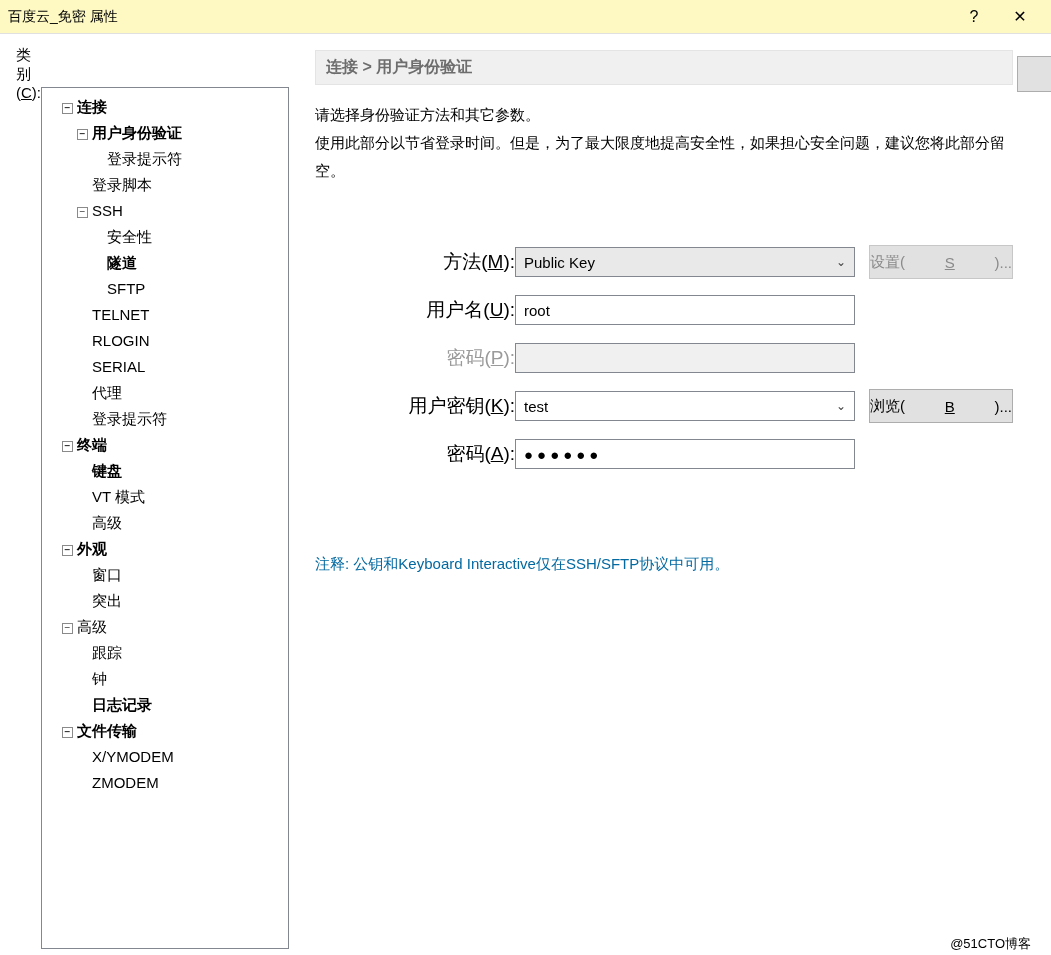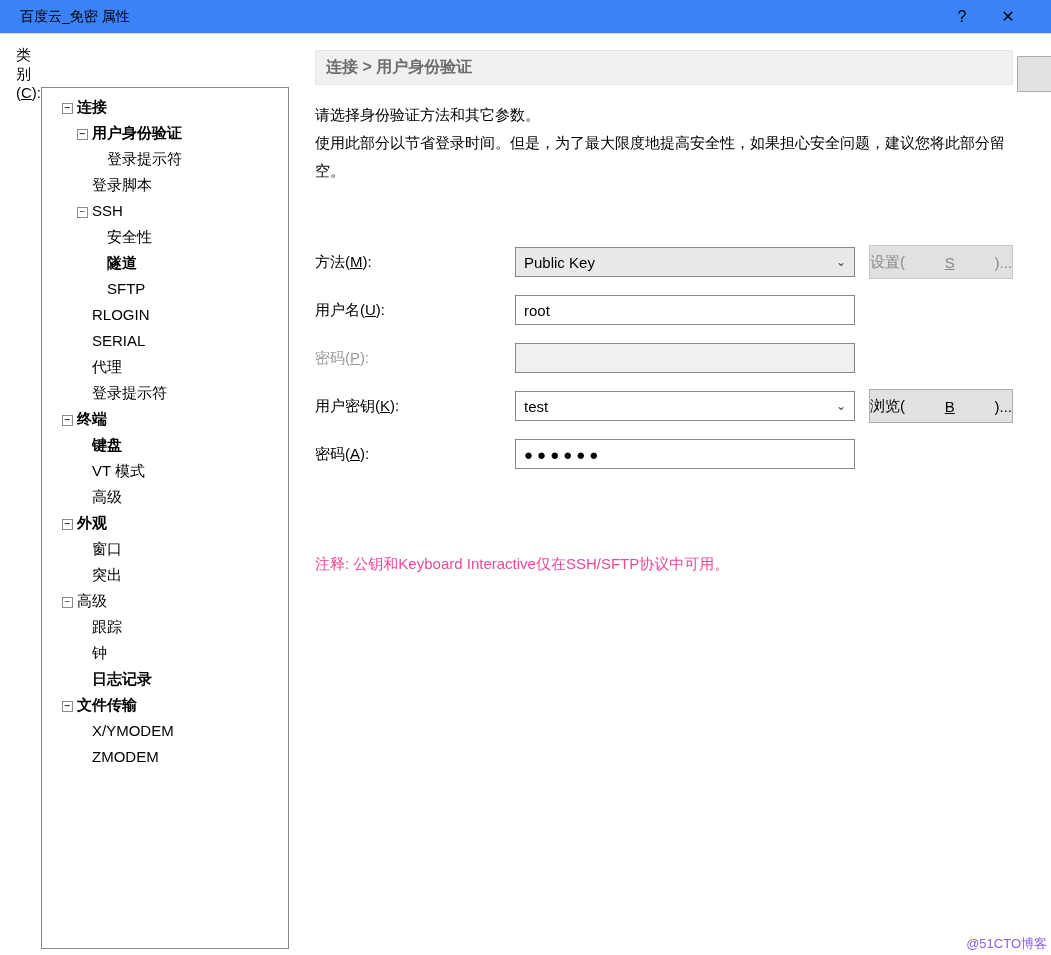--- a/index.html
+++ b/index.html
@@ -12,22 +12,22 @@
       background: #ffffff;
       width: 1051px;
       height: 955px;
       overflow: hidden;
       font-size: 15px;
     }
     .titlebar {
       height: 34px;
       display: flex;
       align-items: center;
-      padding: 0 20px;
-      background: #3b82f6;
+      padding: 0 8px;
+      background: #fef9c3;
       border-bottom: 1px solid #e0e0e0;
     }
     .titlebar-text {
       flex: 1;
       font-size: 14px;
       color: #000;
     }
     .titlebar-btn {
       width: 46px;
       height: 30px;
@@ -108,22 +108,23 @@
       margin-bottom: 60px;
     }
     .form-row {
       display: flex;
       align-items: center;
       margin-bottom: 14px;
       height: 34px;
     }
     .form-label {
       width: 200px;
-      font-size: 15px;
-      color: #000;
+      font-size: 19px;
+      color: #000;
+      text-align: right;
     }
     .form-label.disabled { color: #9a9a9a; }
     .form-combo, .form-text {
       width: 340px;
       height: 30px;
       border: 1px solid #828790;
       padding: 0 8px;
       font-size: 15px;
       background: #fff;
       outline: none;
@@ -155,21 +156,21 @@
       align-items: center;
       justify-content: space-between;
     }
     .side-btn.disabled {
       color: #8a8a8a;
       border: 1px solid #c7c7c7;
     }
     .note {
       margin-top: 70px;
       font-size: 15px;
-      color: #ec4899;
+      color: #0369a1;
     }
     .footer {
       display: flex;
       justify-content: flex-end;
       gap: 14px;
       padding: 10px 0 0 0;
     }
     .footer-btn {
       width: 146px;
       height: 36px;
@@ -179,24 +180,24 @@
       display: flex;
       align-items: center;
       justify-content: center;
     }
     .footer-btn.primary {
       border: 2px solid #0078d7;
     }
     .underline-hotkey { text-decoration: underline; }
     .watermark {
       position: absolute;
-      right: 4px;
+      right: 20px;
       bottom: 2px;
       font-size: 13px;
-      color: #8b5cf6;
+      color: #000000;
     }
   </style>
 </head>
 <body>
 
 <div class="titlebar">
   <span class="titlebar-text">百度云_免密 属性</span>
   <div class="titlebar-btn">
       <span>?</span>
     </div>
@@ -213,20 +214,21 @@
   <div class="main-layout">
     <div class="tree-panel">
       <div class="tree-node bold"><span class="toggle">−</span><span>连接</span></div>
       <div class="tree-node bold"><span class="spacer"></span><span class="toggle">−</span><span>用户身份验证</span></div>
       <div class="tree-node"><span class="spacer"></span><span class="spacer"></span><span class="spacer"></span><span>登录提示符</span></div>
       <div class="tree-node"><span class="spacer"></span><span class="spacer"></span><span>登录脚本</span></div>
       <div class="tree-node"><span class="spacer"></span><span class="toggle">−</span><span>SSH</span></div>
       <div class="tree-node"><span class="spacer"></span><span class="spacer"></span><span class="spacer"></span><span>安全性</span></div>
       <div class="tree-node bold"><span class="spacer"></span><span class="spacer"></span><span class="spacer"></span><span>隧道</span></div>
       <div class="tree-node"><span class="spacer"></span><span class="spacer"></span><span class="spacer"></span><span>SFTP</span></div>
+      <div class="tree-node"><span class="spacer"></span><span class="spacer"></span><span>TELNET</span></div>
       <div class="tree-node"><span class="spacer"></span><span class="spacer"></span><span>RLOGIN</span></div>
       <div class="tree-node"><span class="spacer"></span><span class="spacer"></span><span>SERIAL</span></div>
       <div class="tree-node"><span class="spacer"></span><span class="spacer"></span><span>代理</span></div>
       <div class="tree-node"><span class="spacer"></span><span class="spacer"></span><span>登录提示符</span></div>
       <div class="tree-node bold"><span class="toggle">−</span><span>终端</span></div>
       <div class="tree-node bold"><span class="spacer"></span><span class="spacer"></span><span>键盘</span></div>
       <div class="tree-node"><span class="spacer"></span><span class="spacer"></span><span>VT 模式</span></div>
       <div class="tree-node"><span class="spacer"></span><span class="spacer"></span><span>高级</span></div>
       <div class="tree-node bold"><span class="toggle">−</span><span>外观</span></div>
       <div class="tree-node"><span class="spacer"></span><span class="spacer"></span><span>窗口</span></div>

